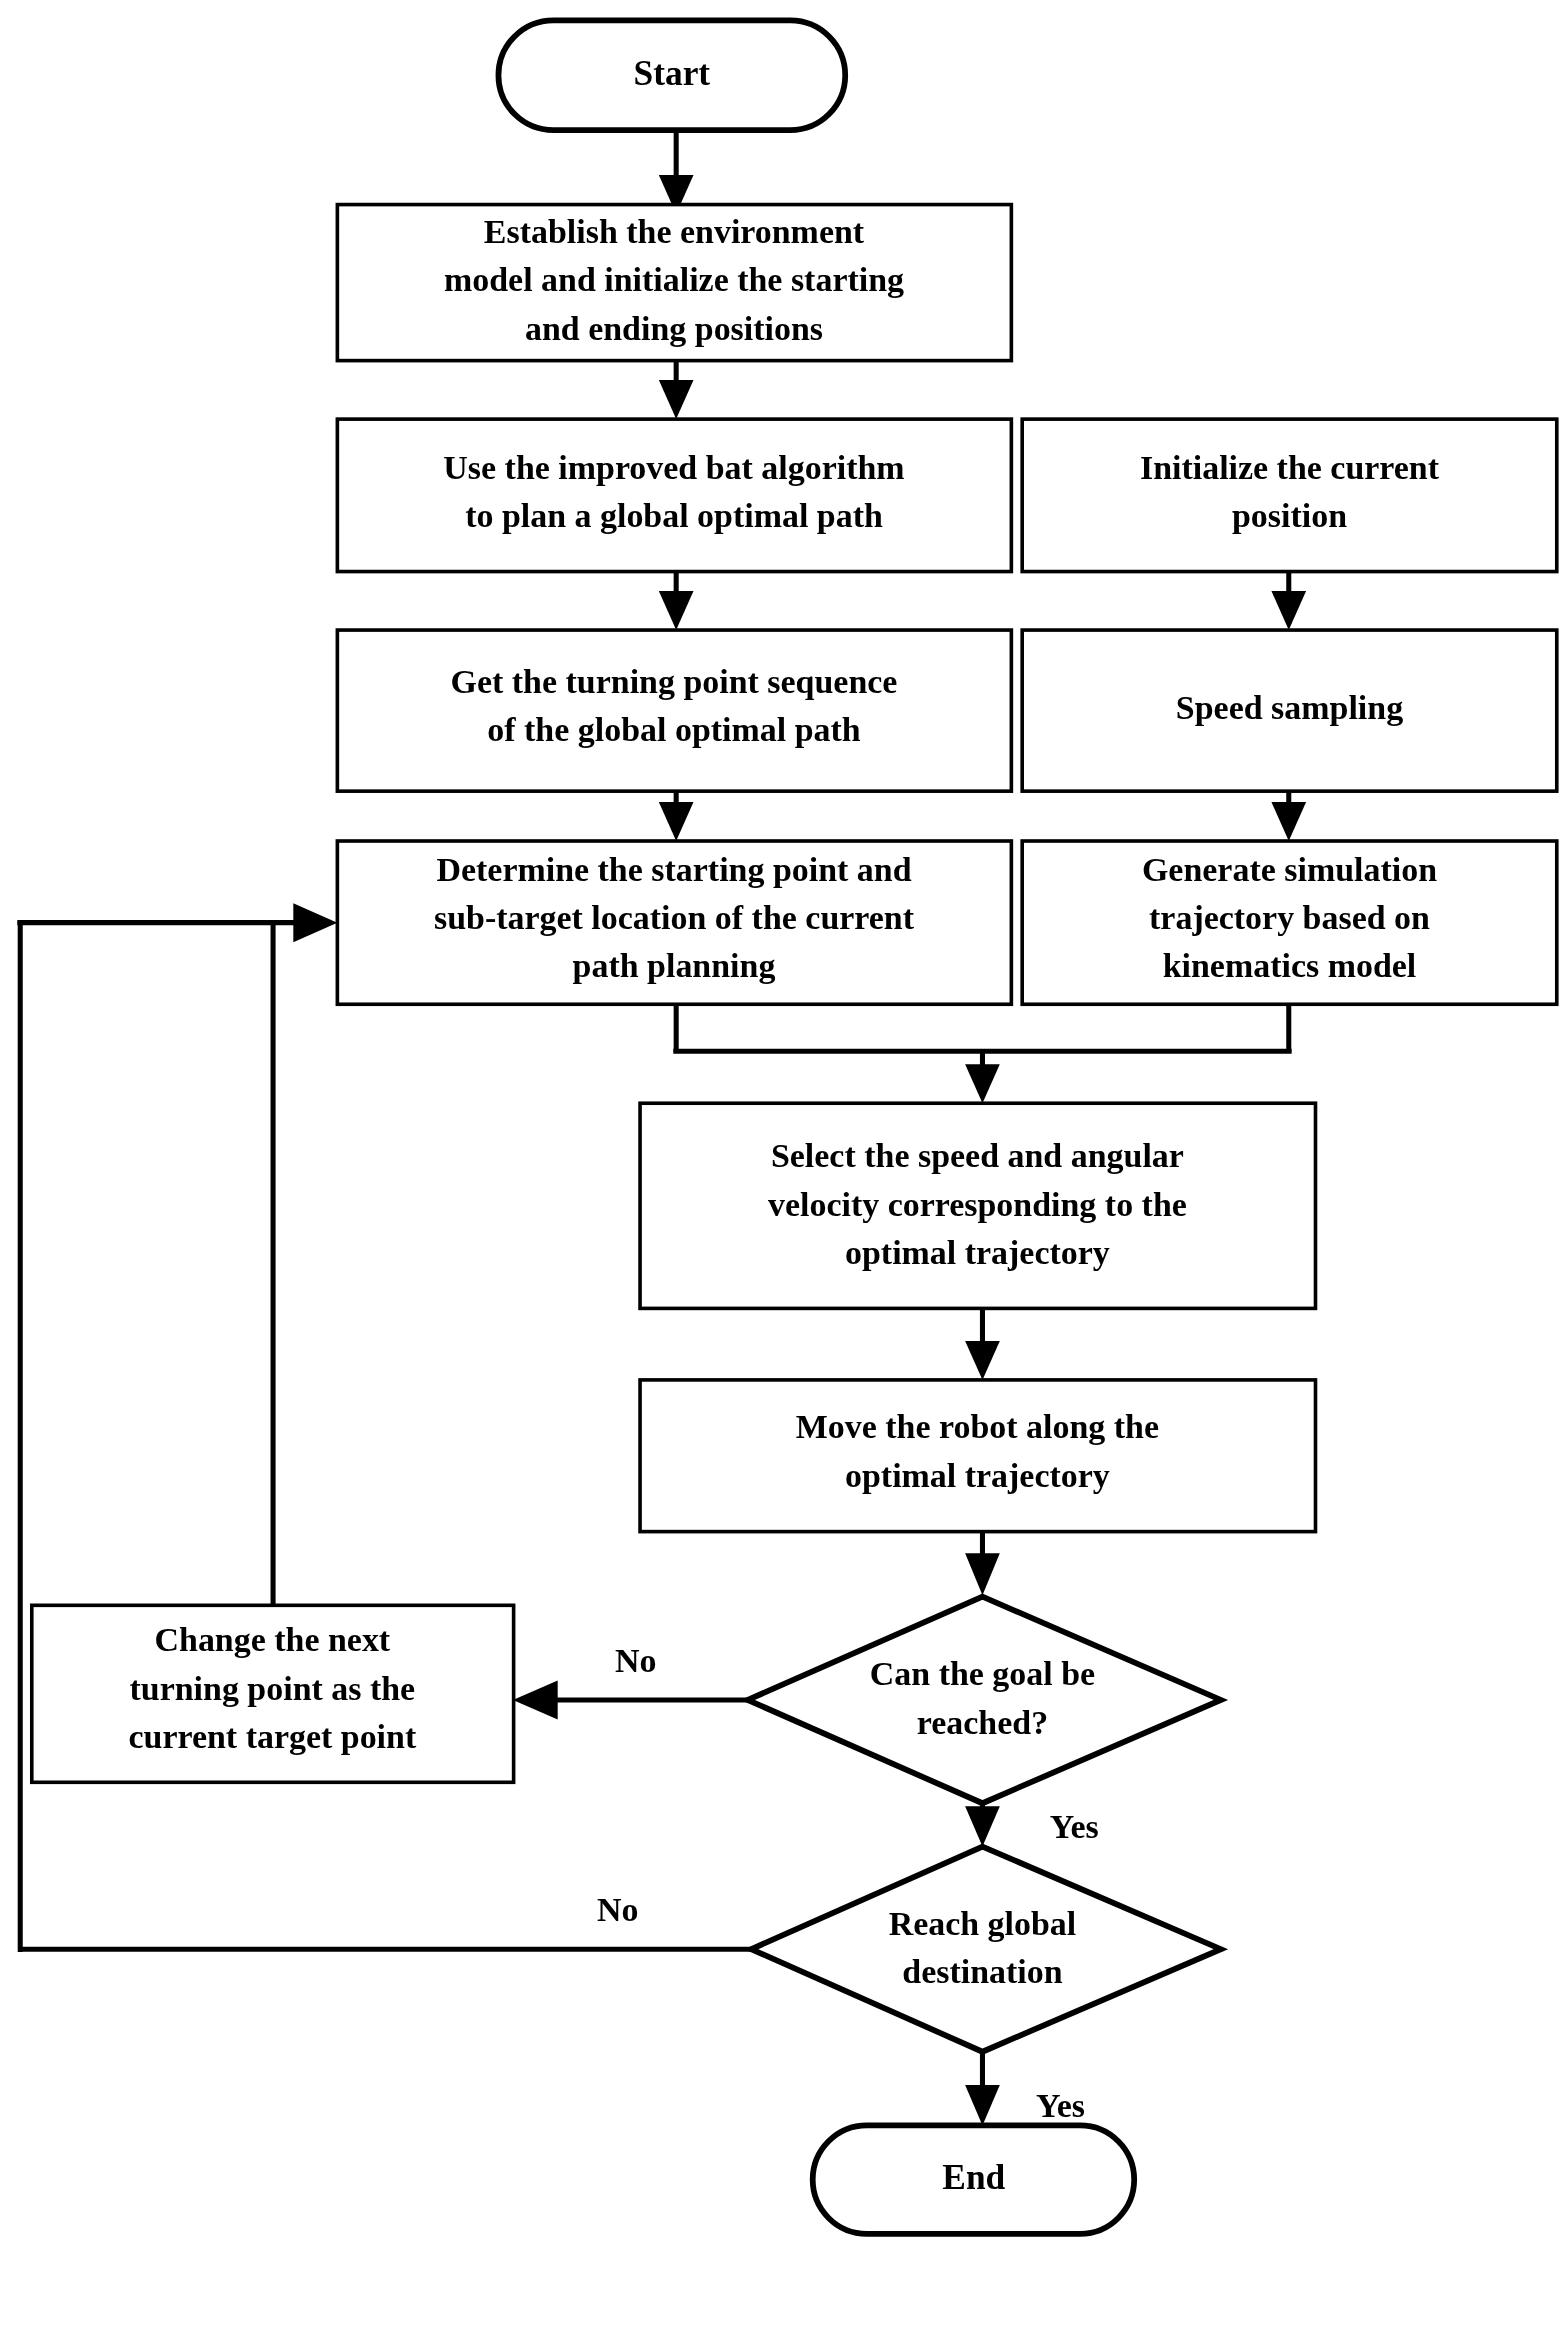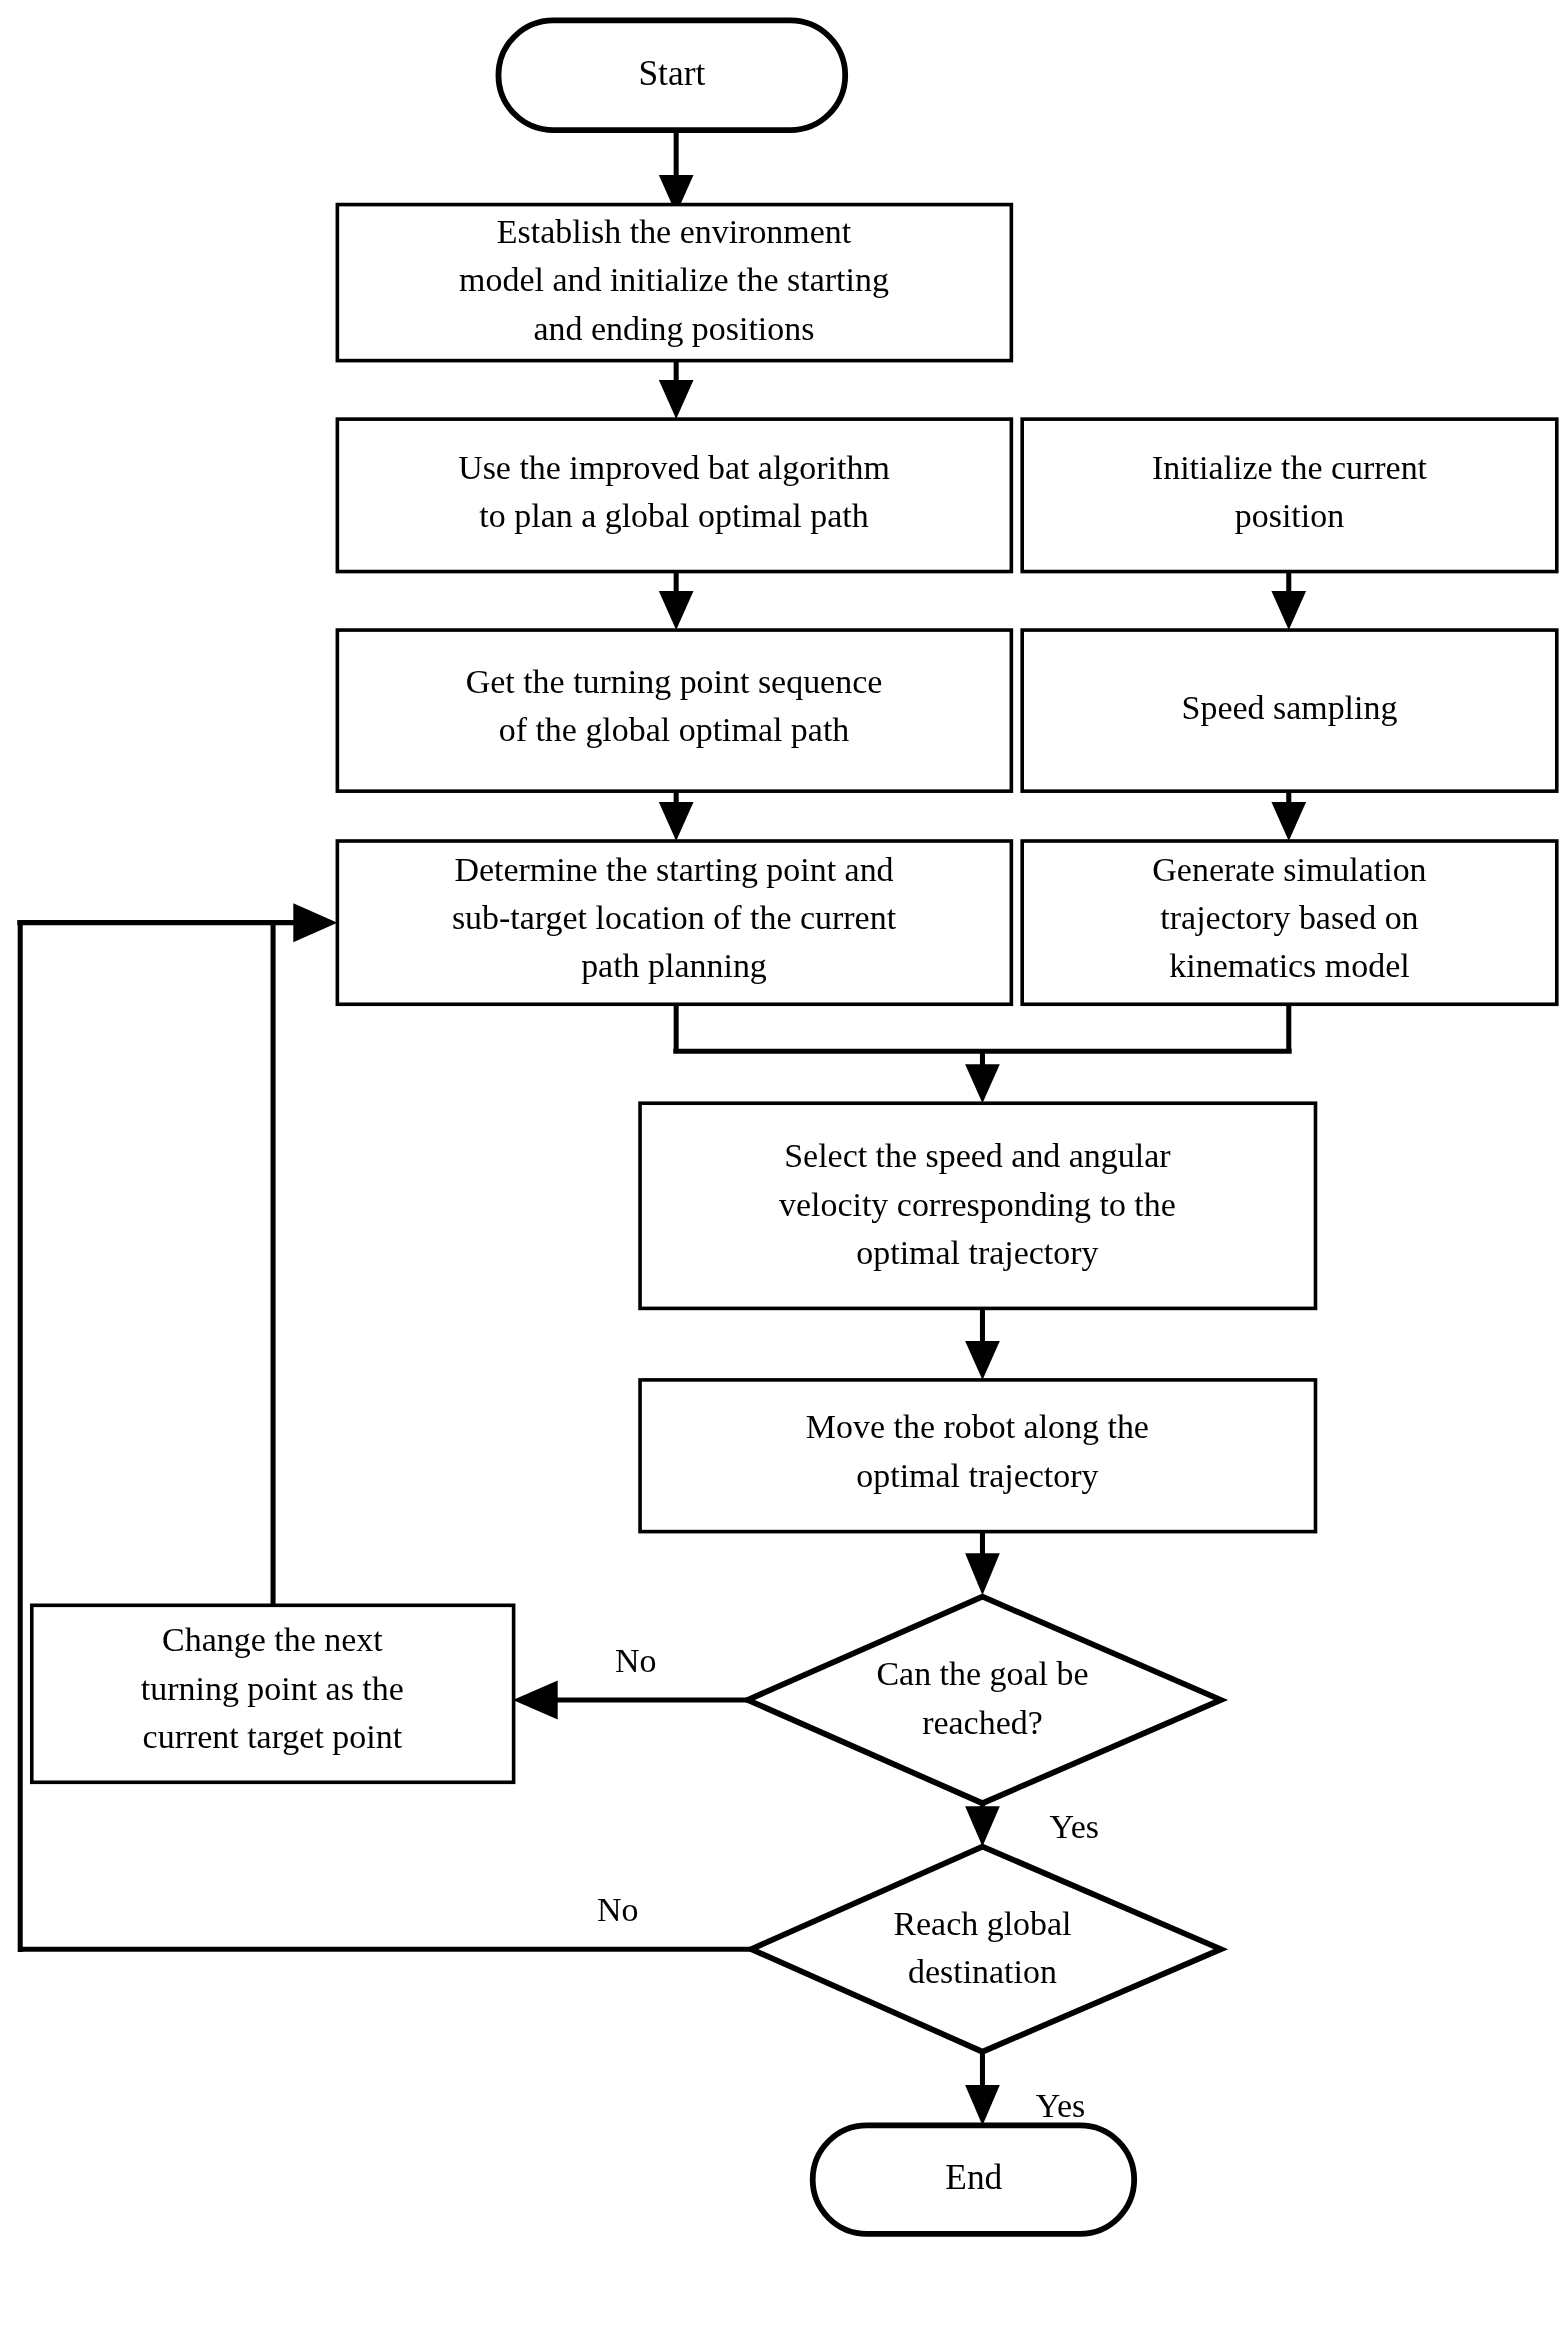--- a/index.html
+++ b/index.html
@@ -11,20 +11,21 @@
     width: 1564px;
     height: 2330px;
     font-family: "Liberation Serif", "DejaVu Serif", serif;
     overflow: hidden;
   }
   #flowchart-root {
     position: relative;
     width: 1392px;
     height: 2330px;
     background: #ffffff;
+    font-weight: bold;
   }
   svg#flow-svg {
     position: absolute;
     left: 0;
     top: 0;
     width: 1564px;
     height: 2330px;
     display: block;
   }
   .node-shape {

